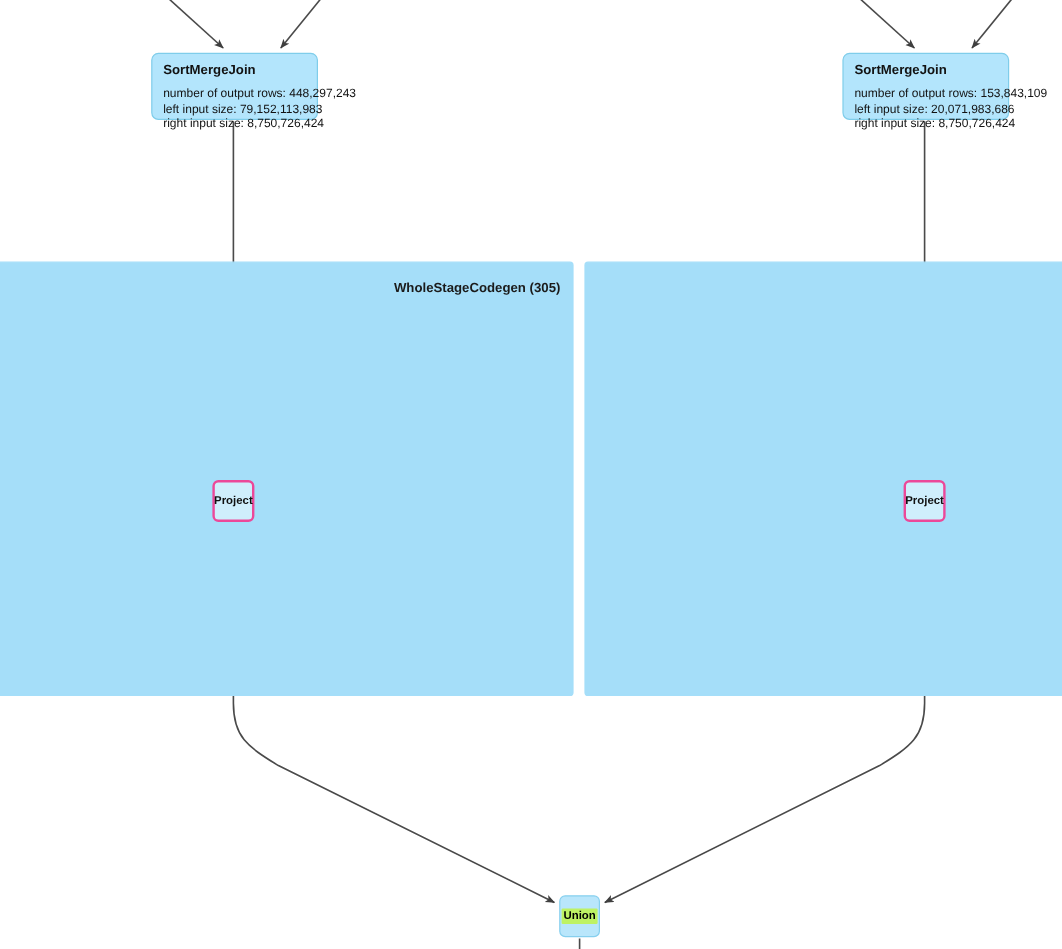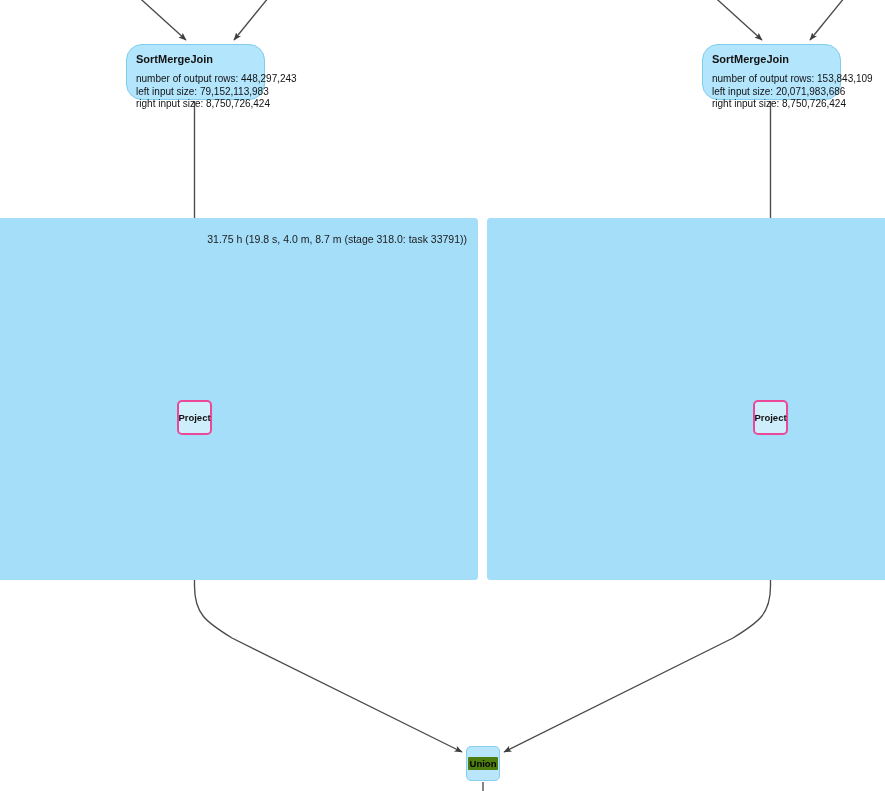--- a/index.html
+++ b/index.html
@@ -63,21 +63,21 @@
     font-size: 10.5px;
     line-height: 13px;
     font-weight: normal;
   }
 
   
   .node-box {
     position: absolute;
     background: #b3e5fc;
     border: 1px solid #7fcdea;
-    border-radius: 16px;
+    border-radius: 6px;
     box-sizing: border-box;
     color: #121212;
   }
   .node-box.big {
     padding: 7px 9px 8px 9px;
   }
   .node-title {
     font-size: 11px;
     font-weight: bold;
     line-height: 14px;
@@ -115,21 +115,21 @@
 
   #node-union {
     left: 466px;
     top: 746px;
     width: 34px;
     height: 35px;
     background: #b9e6fb;
     border: 1px solid #86cfee;
   }
   #node-union .node-small-label {
-    background: #4d7c0f;
+    background: #bef264;
     color: #000000;
     padding: 1px 2px;
     border-radius: 1px;
   }
 </style>
 </head>
 <body>
 
 <svg id="dag-canvas" viewBox="0 0 885 791" width="885" height="791" xmlns="http://www.w3.org/2000/svg">
   <defs>
@@ -153,21 +153,21 @@
     <path d="M194.5,436 L194.5,586 C194.5,614 206,622 232,638 L462,752" marker-end="url(#arrowhead)"></path>
 
     <path d="M770.5,436 L770.5,586 C770.5,614 759,622 733,638 L504,752" marker-end="url(#arrowhead)"></path>
 
     <path d="M483,782 L483,800"></path>
   </g>
 </svg>
 
 <div class="stage-cluster" id="stage-cluster-left">
   <div class="cluster-labels">
-    <div class="cluster-metric-line">31.75 h (19.8 s, 4.0 m, 8.7 m (stage 318.0: task 33791))</div>
+    <div class="cluster-title">WholeStageCodegen (305)</div>
   </div>
 </div>
 
 <div class="stage-cluster" id="stage-cluster-right">
   
 </div>
 
 <div class="node-box big" id="node-smj-left">
   <div class="node-title">SortMergeJoin</div>
   <div class="node-metric">number of output rows: 448,297,243</div>

